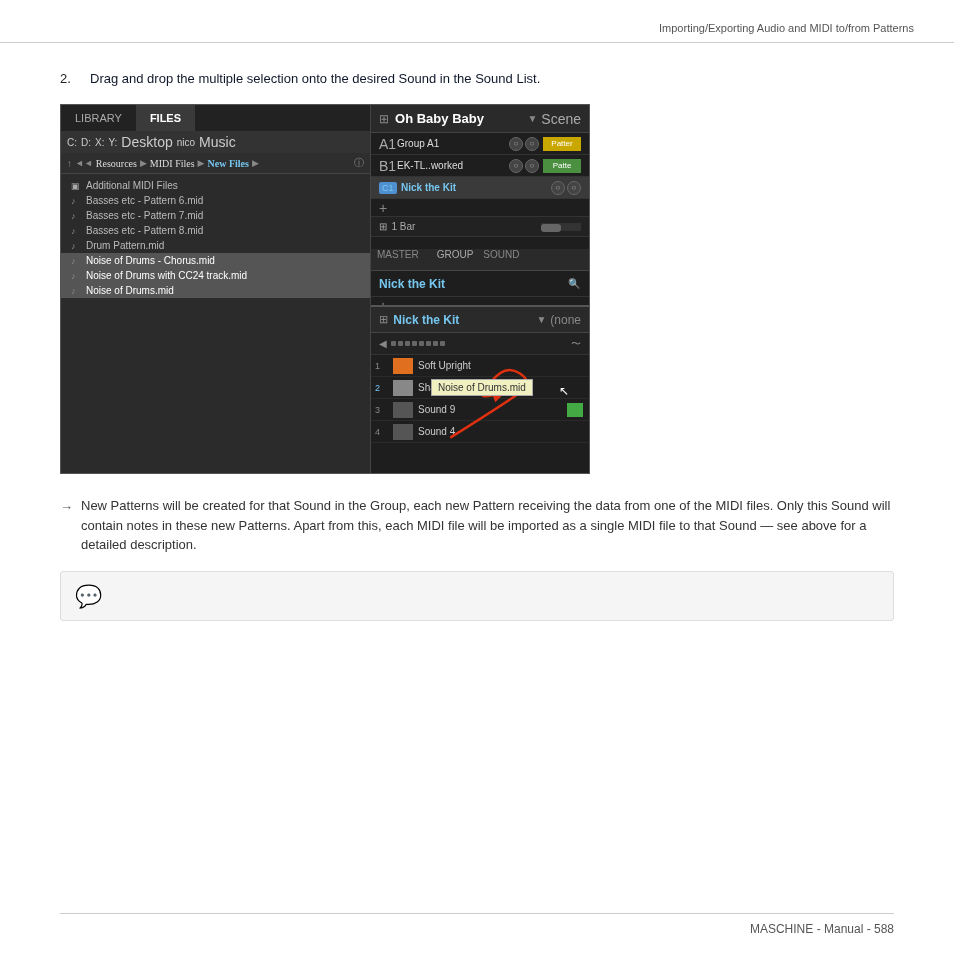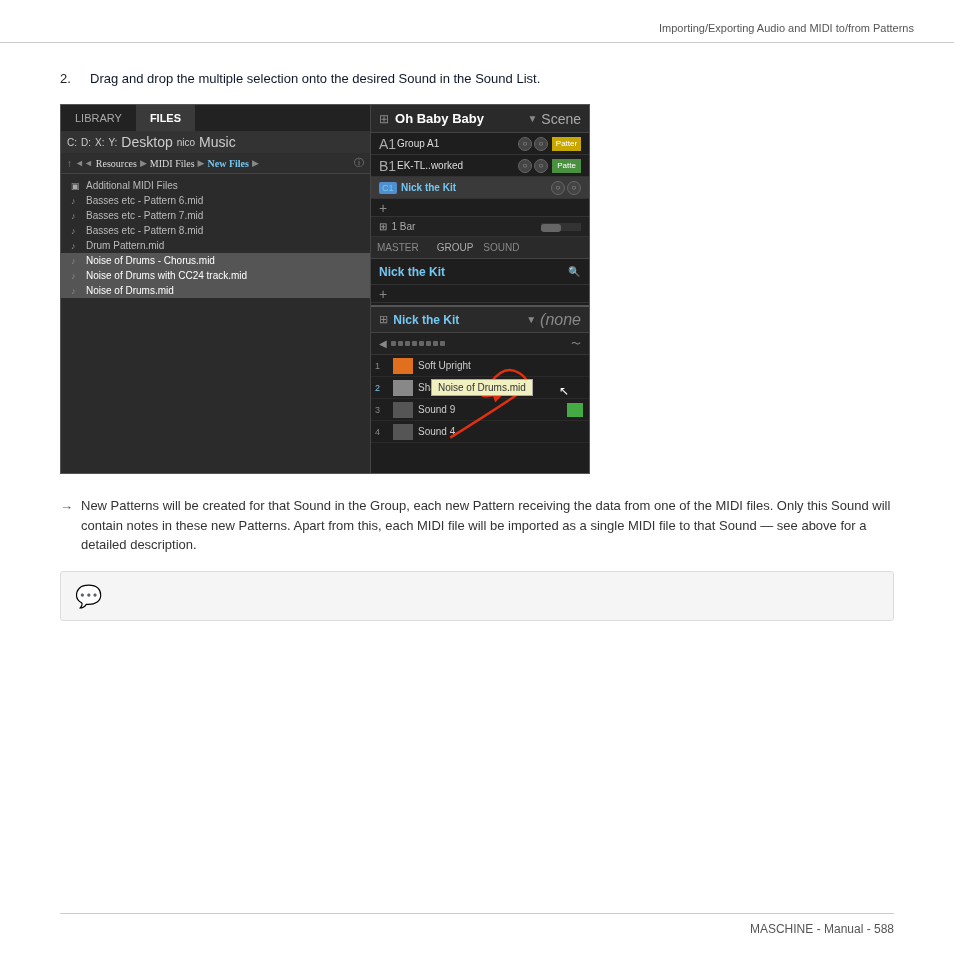--- a/index.html
+++ b/index.html
@@ -256,21 +256,22 @@
       font-size: 10px;
     }
 
     
     .mgs-tabs {
       display: flex;
       background: #2a2a2a;
       padding: 0 6px;
       border-bottom: 1px solid #444;
       height: 22px;
-      align-items: center;
+      align-items: flex-start;
+      margin-top: 12px;
     }
     .mgs-tab {
       font-size: 10px;
       color: #888;
       margin-right: 10px;
       cursor: pointer;
     }
     .mgs-tab.active {
       color: #aaa;
       padding-left: 8px;
@@ -328,23 +329,22 @@
       font-weight: bold;
       color: #76c7f0;
       flex: 1;
     }
     .pattern-dropdown {
       color: #888;
       font-size: 10px;
       margin-right: 4px;
     }
     .pattern-none {
-      font-size: 16px;
-      color: #888;
-      font-style: italic;
+      font-size: 12px;
+      color: #888;
     }
 
     .pattern-controls {
       display: flex;
       align-items: center;
       padding: 2px 8px;
       background: #222;
       height: 22px;
       border-bottom: 1px solid #333;
       gap: 4px;
@@ -419,21 +419,21 @@
       top: 0;
       left: 0;
       width: 100%;
       height: 100%;
       pointer-events: none;
     }
 
     
     .pattern-block {
       display: inline-block;
-      width: 29px;
+      width: 38px;
       height: 14px;
       margin-left: 4px;
       font-size: 8px;
       color: #fff;
       display: flex;
       align-items: center;
       justify-content: center;
     }
     .pattern-block.yellow { background: #c8a800; }
     .pattern-block.green { background: #4a9040; }

